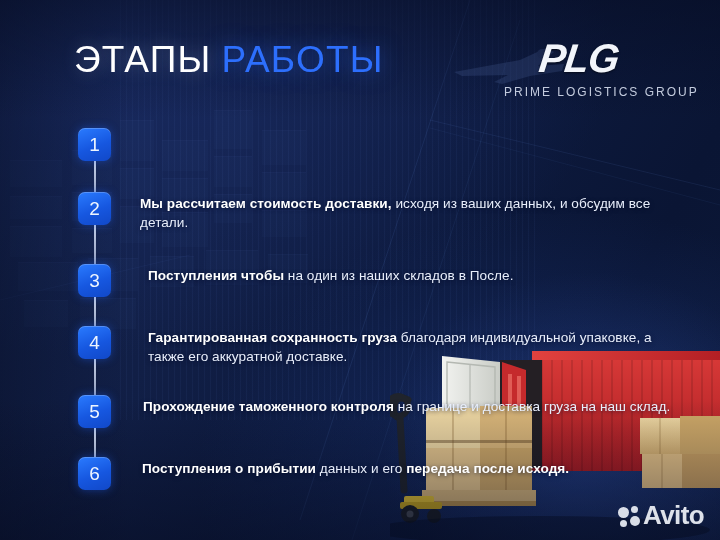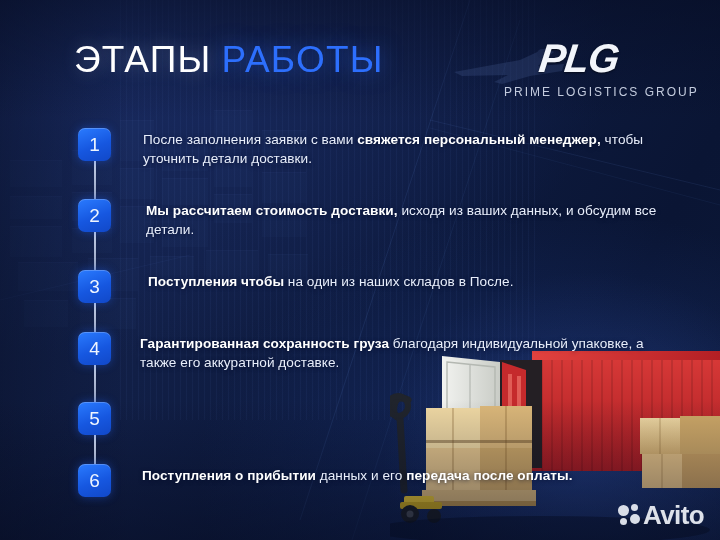--- a/index.html
+++ b/index.html
@@ -191,43 +191,43 @@
   .s5 { margin-top: 29px; }
   .s6 { margin-top: 28px; }
 
   .s1 .connector { height: 64px; }
   .s2 .connector { height: 64px; }
   .s3 .connector { height: 62px; }
   .s4 .connector { height: 63px; }
   .s5 .connector { height: 62px; }
 
   .s1 .step-text { margin-left: 3px; }
-  .s2 .step-text { margin-left: 6px; }
+  .s2 .step-text { }
   .s3 .step-text { margin-left: 8px; }
-  .s4 .step-text { margin-left: 0; }
+  .s4 .step-text { margin-left: 8px; }
   .s5 .step-text { margin-left: 3px; }
   .s6 .step-text { margin-left: 2px; }
 
   
   .photo {
     position: absolute;
     right: 0;
     bottom: 0;
     width: 330px;
     height: 200px;
     pointer-events: none;
   }
 
   
   .avito {
     position: absolute;
     right: 16px;
     bottom: 12px;
     display: flex;
-    align-items: center;
+    align-items: flex-end;
     gap: 1px;
     opacity: .93;
   }
   .avito-dots {
     position: relative;
     width: 24px;
     height: 22px;
   }
   .avito-dots span {
     position: absolute;
@@ -397,21 +397,20 @@
     <div class="logo-mark">PLG</div>
     <div class="logo-sub">PRIME LOGISTICS GROUP</div>
   </div>
 
   <div class="steps" id="stepsList">
       <div class="step s1">
         <div class="badge-col">
           <div class="connector"></div>
           <div class="badge">1</div>
         </div>
-        <div class="step-text"><span>После заполнения заявки с вами </span><b>свяжется персональный менеджер,</b><span> чтобы уточнить детали доставки.</span></div>
       </div>
       <div class="step s2">
         <div class="badge-col">
           <div class="connector"></div>
           <div class="badge">2</div>
         </div>
         <div class="step-text"><b>Мы рассчитаем стоимость доставки,</b><span> исходя из ваших данных, и обсудим все детали.</span></div>
       </div>
       <div class="step s3">
         <div class="badge-col">
@@ -425,26 +424,27 @@
           <div class="connector"></div>
           <div class="badge">4</div>
         </div>
         <div class="step-text"><b>Гарантированная сохранность груза</b><span> благодаря индивидуальной упаковке, а также его аккуратной доставке.</span></div>
       </div>
       <div class="step s5">
         <div class="badge-col">
           <div class="connector"></div>
           <div class="badge">5</div>
         </div>
+        <div class="step-text"><b>Прохождение таможенного контроля</b><span> на границе и доставка груза на наш склад.</span></div>
       </div>
       <div class="step s6">
         <div class="badge-col">
           <div class="badge">6</div>
         </div>
-        <div class="step-text"><b>Поступления о прибытии</b><span> данных и его </span><b>передача после оплаты.</b></div>
+        <div class="step-text"><b>Поступления о прибытии</b><span> данных и его </span><b>передача после исходя.</b></div>
       </div>
     </div>
 
   <div class="avito">
     <div class="avito-dots">
       <span class="d1"></span>
         <span class="d2"></span>
         <span class="d3"></span>
         <span class="d4"></span>
     </div>

